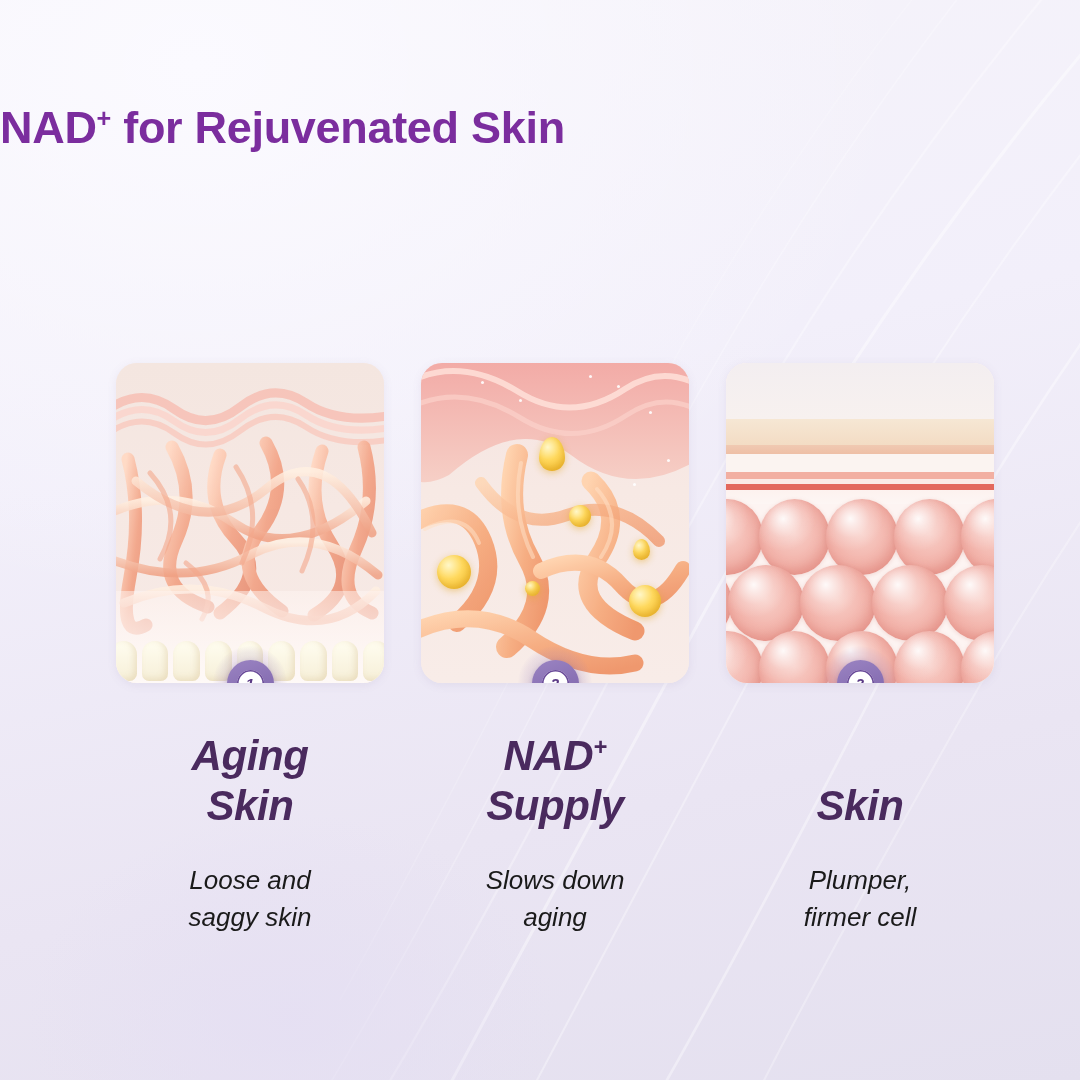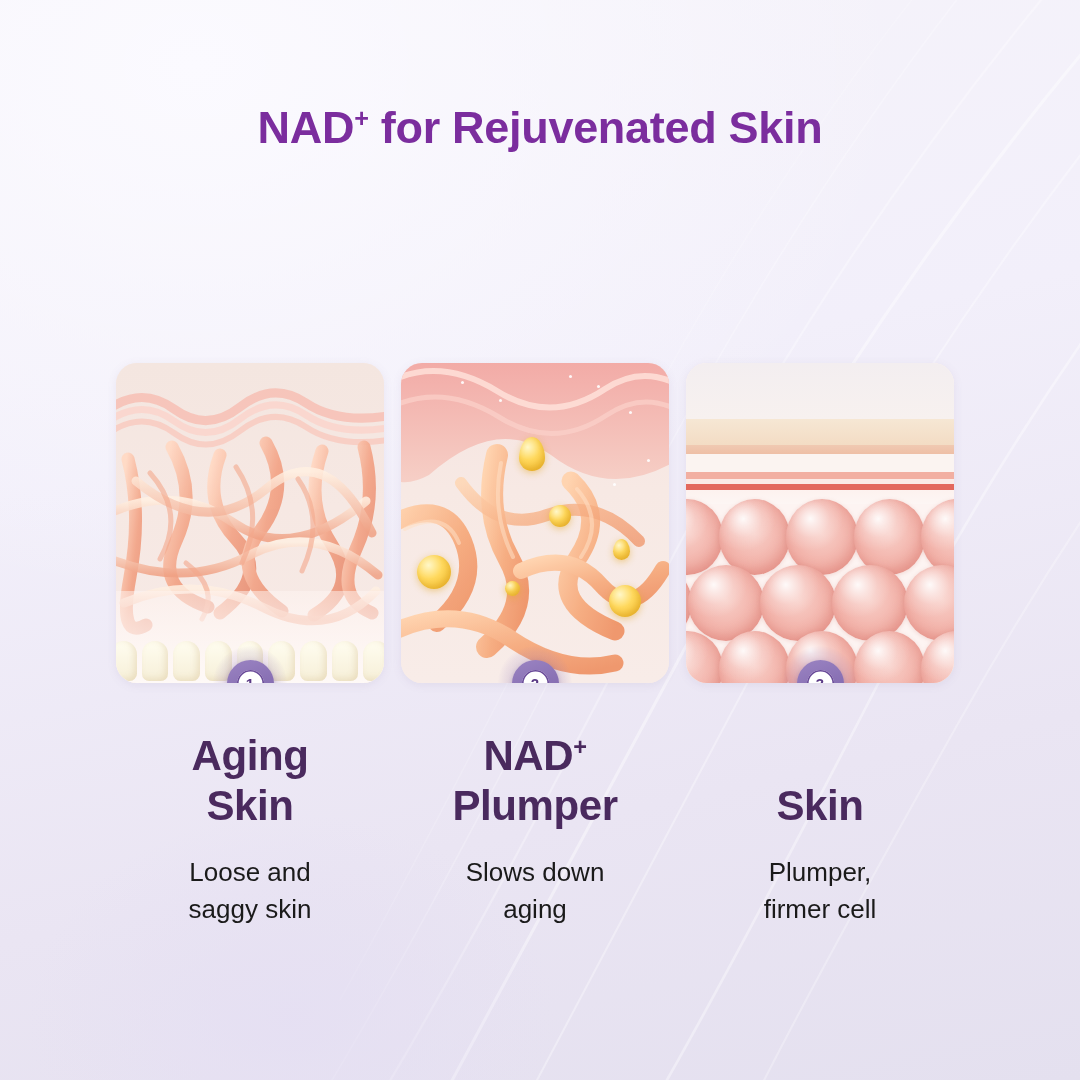--- a/index.html
+++ b/index.html
@@ -18,36 +18,36 @@
       radial-gradient(120% 90% at 18% 6%, #fbfaff 0%, rgba(251,250,255,0) 55%),
       linear-gradient(168deg, #f6f4fa 0%, #f2effa 38%, #eae5f3 72%, #e4e0ef 100%);
   }
   #bg-streaks{ position:absolute; inset:0; }
   #bg-glow{
     position:absolute; left:-8%; bottom:-22%; width:70%; height:55%;
     background:radial-gradient(closest-side, rgba(229,223,243,.85), rgba(229,223,243,0) 70%);
   }
 
   
-  #header{ position:absolute; left:0; right:0; top:104px; text-align:center; }
+  #header{ position:absolute; left:0; right:0; top:104px; text-align:left; }
   #title{
     font-size:45px; font-weight:bold; color:#7b2d9e;
     letter-spacing:-.3px; line-height:1.05;
   }
   #title sup{ font-size:.56em; vertical-align:super; line-height:0; font-weight:bold; }
   #subtitle{
     margin-top:22px; font-size:31px; color:#8e3fb0;
     line-height:1.35; font-weight:400;
   }
   #subtitle sup{ font-size:.58em; vertical-align:super; line-height:0; }
 
   
   #cards{
     position:absolute; left:116px; top:363px;
-    width:847px; display:flex; gap:17px;
+    width:847px; display:flex; gap:37px;font-style:italic;
   }
   .col{ width:268px; }
 
   .card{
     position:relative; width:268px; height:320px;
     border-radius:21px; overflow:hidden;
     background:#f7ece8;
     box-shadow:0 2px 10px rgba(120,100,150,.10);
   }
   .card .scene{ position:absolute; inset:0; }
@@ -106,21 +106,21 @@
   }
 
   
   .cap{ margin-top:48px; text-align:center; }
   .cap-h{
     font-size:42px; font-weight:bold; color:#4a2a5e;
     line-height:1.18; letter-spacing:-.4px;
   }
   .cap-h sup{ font-size:.56em; vertical-align:super; line-height:0; }
   .cap-d{
-    margin-top:24px; font-size:26px; color:#1a1a1a;
+    margin-top:32px; font-size:26px; color:#1a1a1a;
     line-height:1.42; font-weight:400;
   }
 </style>
 </head>
 <body>
 
 <div id="bg-base"></div>
 
 <svg id="bg-streaks" viewBox="0 0 1080 1080" preserveAspectRatio="none">
   <g stroke="#ffffff" fill="none" stroke-linecap="round" opacity=".75">
@@ -262,21 +262,21 @@
       </div>
       <div class="badge-wrap">
         <div class="badge-halo"></div>
         <div class="badge">
             <span>2</span>
           </div>
       </div>
     </div>
     <div class="cap">
       <div class="cap-h">
-        <span>NAD</span><sup>+</sup><br><span>Plumper</span>
+        <span>NAD</span><sup>+</sup><br><span>Supply</span>
       </div>
       <div class="cap-d">
         <span>Slows down</span><br><span>aging</span>
       </div>
     </div>
   </div>
 
   <div class="col">
     <div class="card">
       <div class="scene">

